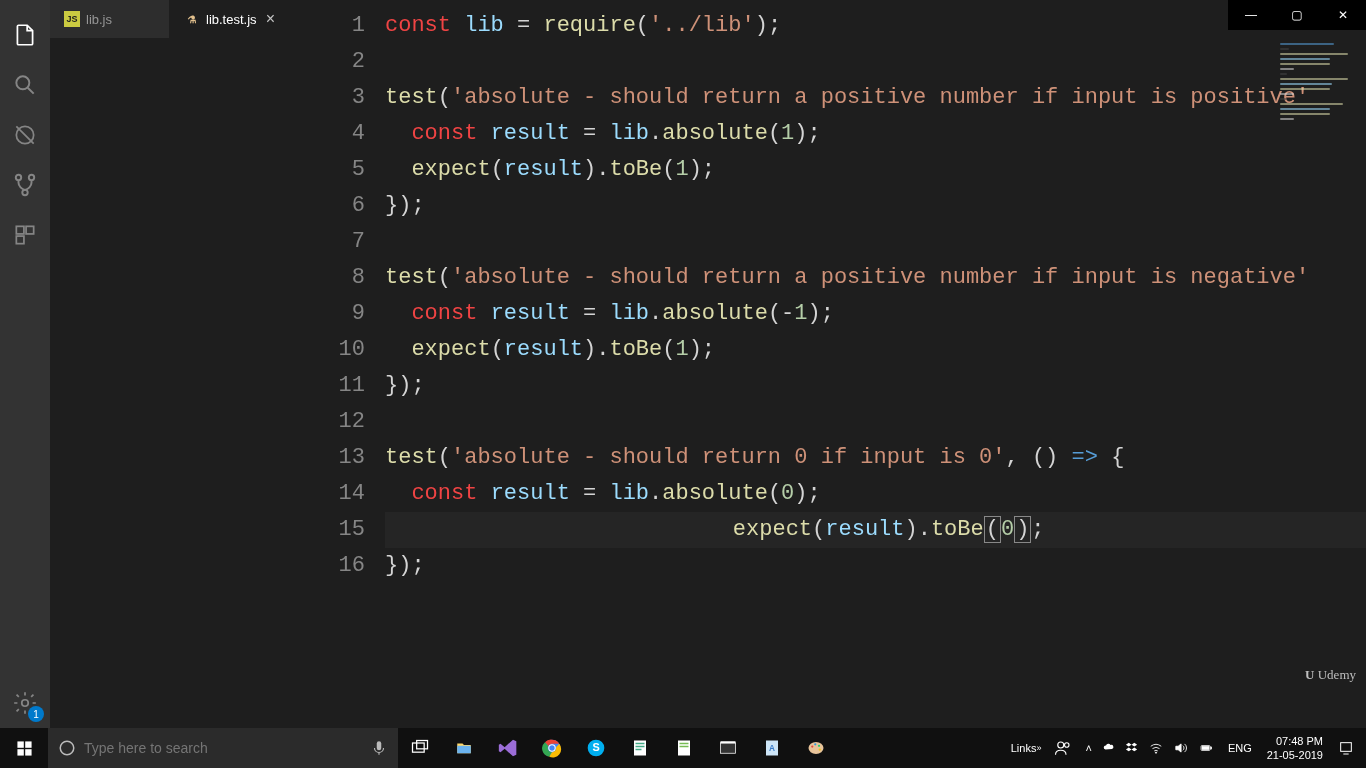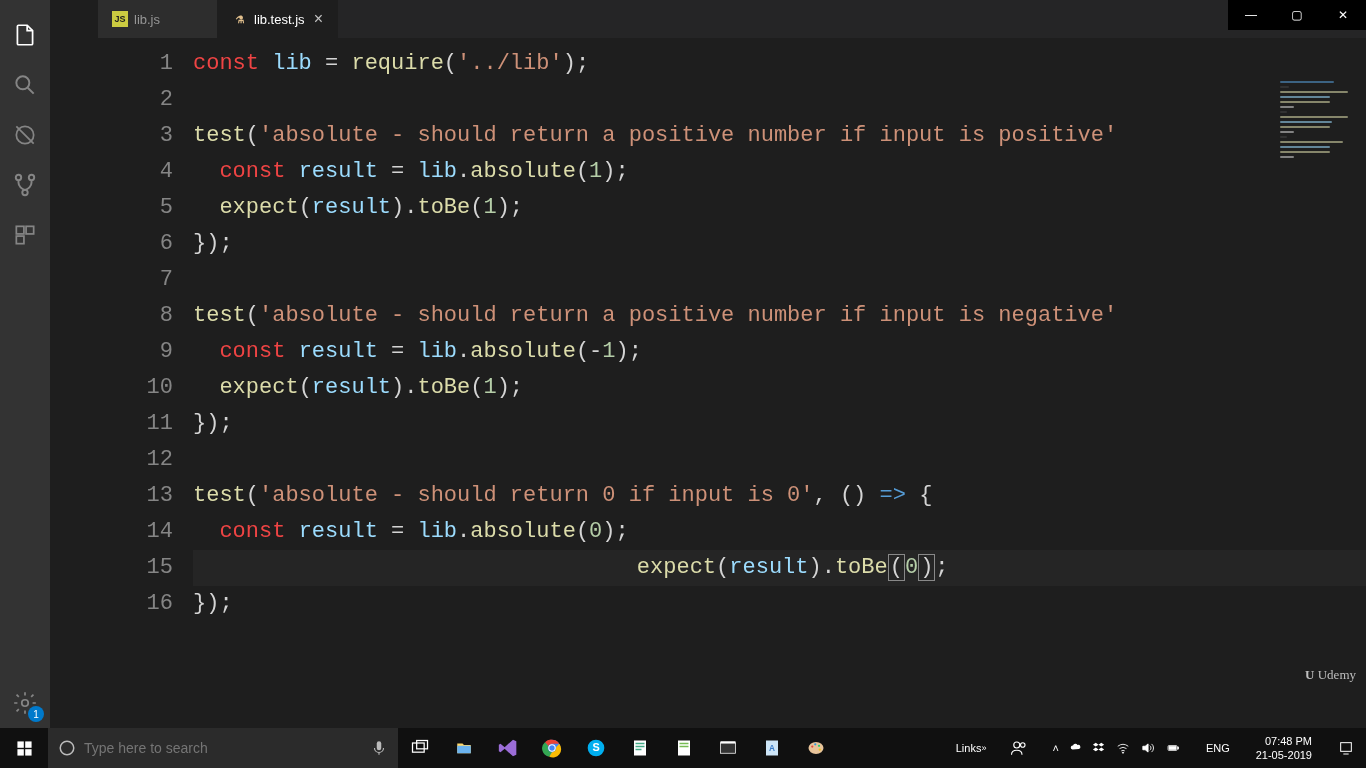--- a/index.html
+++ b/index.html
@@ -15,21 +15,21 @@
 
 
 .activity-bar { width: 50px; background: #333333; display: flex; flex-direction: column; align-items: center; padding-top: 10px; }
 .activity-bar .act { width: 50px; height: 50px; display: flex; align-items: center; justify-content: center; color: #858585; cursor: pointer; position: relative; }
 .activity-bar .act.active { color: #fff; }
 .activity-bar .act svg { width: 26px; height: 26px; }
 .activity-bar .spacer { flex: 1; }
 .activity-bar .badge { position: absolute; bottom: 6px; right: 6px; background: #007acc; color: #fff; border-radius: 50%; width: 16px; height: 16px; font-size: 10px; display: flex; align-items: center; justify-content: center; }
 
 
-.main-col { flex: 1; display: flex; flex-direction: column; min-width: 0; margin-left: 48px; }
+.main-col { flex: 1; display: flex; flex-direction: row; min-width: 0; }
 .tabs { height: 38px; background: #252526; display: flex; }
 .tab { height: 38px; padding: 0 14px; display: flex; align-items: center; gap: 6px; color: #969696; background: #2d2d2d; font-size: 13px; border-right: 1px solid #1e1e1e; cursor: pointer; min-width: 120px; }
 .tab.active { background: #1e1e1e; color: #fff; }
 .tab .ticon { width: 16px; height: 16px; display: flex; align-items: center; justify-content: center; font-size: 10px; font-weight: bold; }
 .tab .close { margin-left: auto; color: #c5c5c5; font-size: 16px; }
 .ticon.js { background: #cbcb41; color: #1e1e1e; font-size: 9px; }
 .ticon.test { color: #e2c08d; }
 
 
 .code-wrap { flex: 1; display: flex; background: #1e1e1e; font-family: Consolas, "Courier New", monospace; font-size: 22px; line-height: 36px; position: relative; overflow: hidden; }
@@ -60,21 +60,21 @@
 
 
 .taskbar { height: 40px; background: #101010; display: flex; align-items: center; color: #fff; font-size: 12px; }
 .start { width: 48px; height: 40px; display: flex; align-items: center; justify-content: center; }
 .start svg { width: 17px; height: 17px; }
 .search-box { width: 350px; height: 40px; background: #2b2b2b; display: flex; align-items: center; padding: 0 10px; gap: 8px; color: #ccc; }
 .search-box input { flex: 1; background: transparent; border: none; color: #ccc; font-size: 14px; outline: none; }
 .search-box .mic { width: 18px; }
 .tb-icons { display: flex; align-items: center; height: 40px; }
 .tb-icon { width: 44px; height: 40px; display: flex; align-items: center; justify-content: center; }
-.tb-right { margin-left: auto; display: flex; align-items: center; height: 32px; gap: 12px; padding-right: 6px; }
+.tb-right { margin-left: auto; display: flex; align-items: center; height: 32px; gap: 1px; padding-right: 6px; }
 .tb-right .seg { padding: 0 6px; height: 40px; display: flex; align-items: center; color: #fff; font-size: 11px; }
 .tb-right .clock { display: flex; flex-direction: column; align-items: flex-end; line-height: 14px; padding: 0 8px; font-size: 11px; }
 .tb-right .tray { display: flex; align-items: center; gap: 9px; color: #fff; }
 .links-lbl { font-size: 12px; }
 .chev { font-size: 9px; }
 </style>
 </head>
 <body>
 
 <div class="app">

